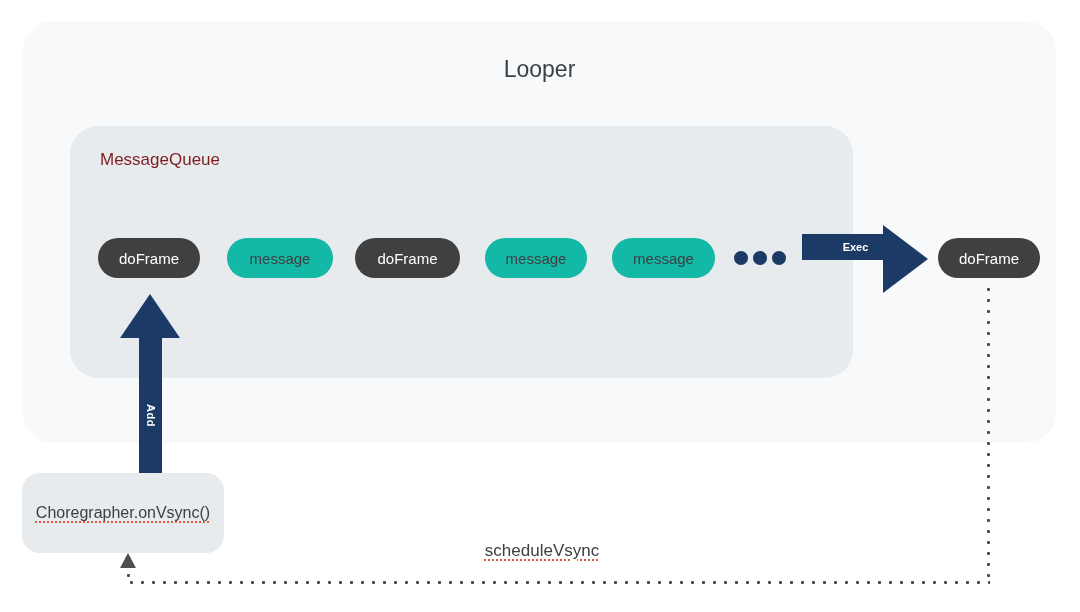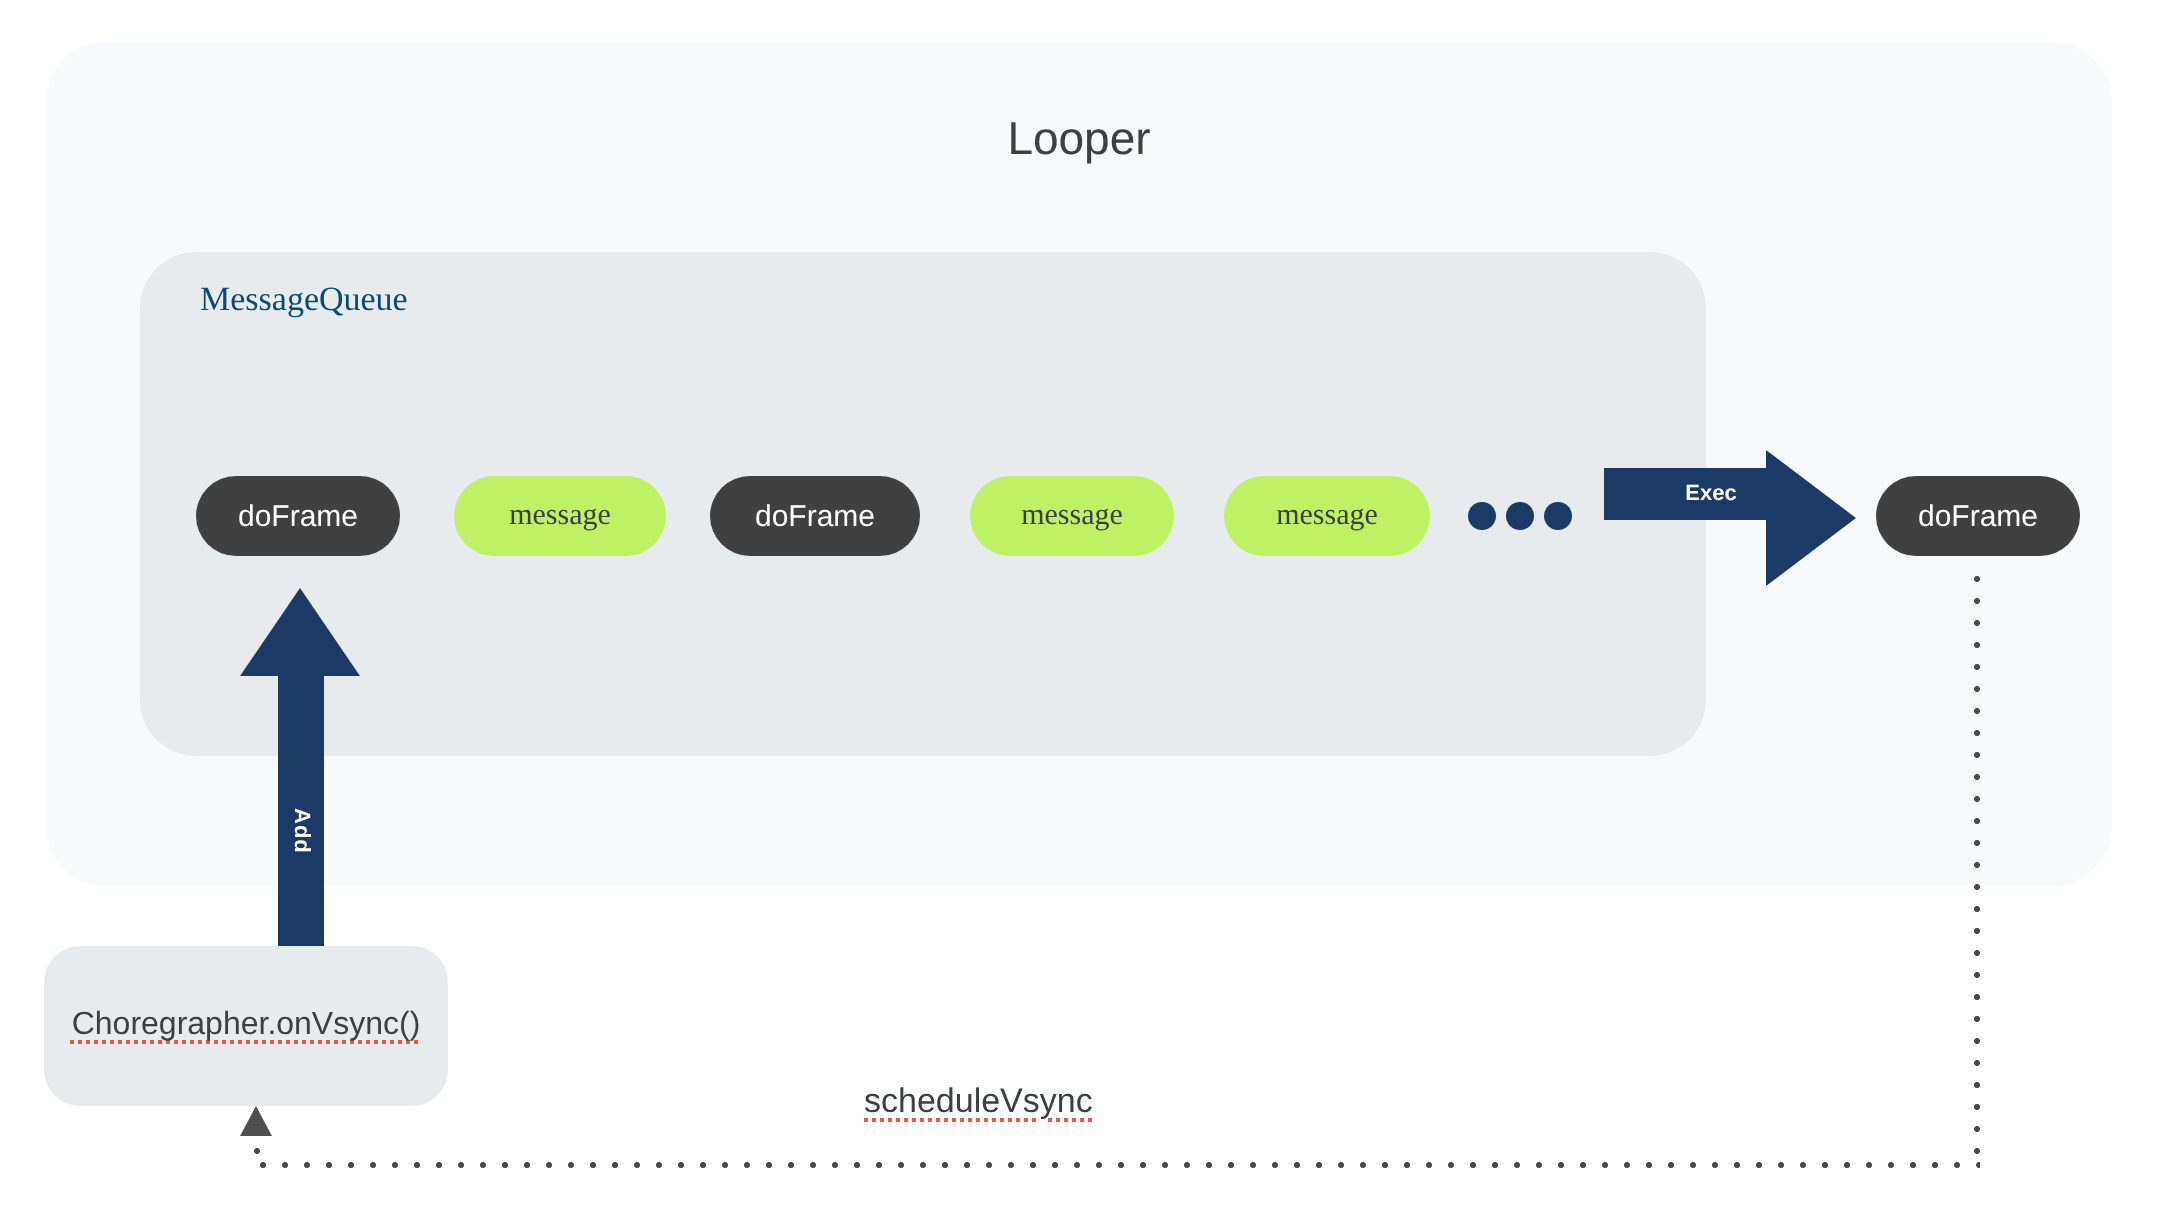--- a/index.html
+++ b/index.html
@@ -6,27 +6,27 @@
   body{font-family:"Liberation Sans","DejaVu Sans",sans-serif;color:#3c4043;}
   .canvas{position:relative;width:1080px;height:612px;background:#ffffff;overflow:hidden;}
 
   
   .looper-panel{position:absolute;left:23px;top:21px;width:1033px;height:422px;
     background:#f8f9fa;border-radius:30px;}
   .looper-title{position:absolute;left:23px;top:55px;width:1033px;text-align:center;
     font-size:23px;line-height:28px;color:#3c4043;}
   .mq-panel{position:absolute;left:70px;top:126px;width:783px;height:252px;
     background:#e7ebee;border-radius:28px;}
-  .mq-title{position:absolute;left:100px;top:140px;font-size:17px;color:#0c4a6e;font-family:Liberation Serif, serif;}
+  .mq-title{position:absolute;left:100px;top:150px;font-size:17px;color:#7f1d1d;}
 
   
   .pill{position:absolute;top:238px;height:40px;border-radius:20px;
     display:flex;align-items:center;justify-content:center;font-size:15px;}
   .pill.orange{background:#404040;color:#ffffff;}
-  .pill.blue{background:#bef264;color:#3c4043;font-family:Liberation Serif, serif;}
+  .pill.blue{background:#14b8a6;color:#3c4043;}
   .pill-1{left:98px;width:102px;}
   .pill-2{left:227px;width:106px;}
   .pill-3{left:355px;width:105px;}
   .pill-4{left:485px;width:102px;}
   .pill-5{left:612px;width:103px;}
   .pill-exec{left:938px;width:102px;top:238px;}
 
   
   .queue-ellipsis{position:absolute;left:734px;top:251px;display:flex;gap:5px;}
   .queue-ellipsis span{width:14px;height:14px;border-radius:50%;background:#1c3a66;}
@@ -47,21 +47,21 @@
     display:flex;align-items:center;justify-content:center;}
   .add-shaft .lbl{color:#ffffff;font-size:11px;font-weight:bold;
     writing-mode:vertical-rl;letter-spacing:0.5px;}
 
   
   .chor-box{position:absolute;left:22px;top:473px;width:202px;height:80px;border-radius:18px;
     background:#e7ebee;display:flex;align-items:center;justify-content:center;}
   .chor-box .lbl{font-size:16px;color:#3c4043;}
 
   
-  .sched-label{position:absolute;left:432px;top:541px;width:220px;text-align:left;
+  .sched-label{position:absolute;left:432px;top:541px;width:220px;text-align:center;
     font-size:17px;color:#3c4043;}
 
   .spellcheck{text-decoration-line:underline;text-decoration-style:dotted;
     text-decoration-color:#e25a47;text-decoration-thickness:1.5px;text-underline-offset:3px;}
 
   
   .dot-v{position:absolute;width:3px;
     background-image:radial-gradient(circle,#4a4a4a 1.35px,transparent 1.6px);
     background-size:3px 11px;background-repeat:repeat-y;background-position:center top;}
   .dot-h{position:absolute;height:3px;

